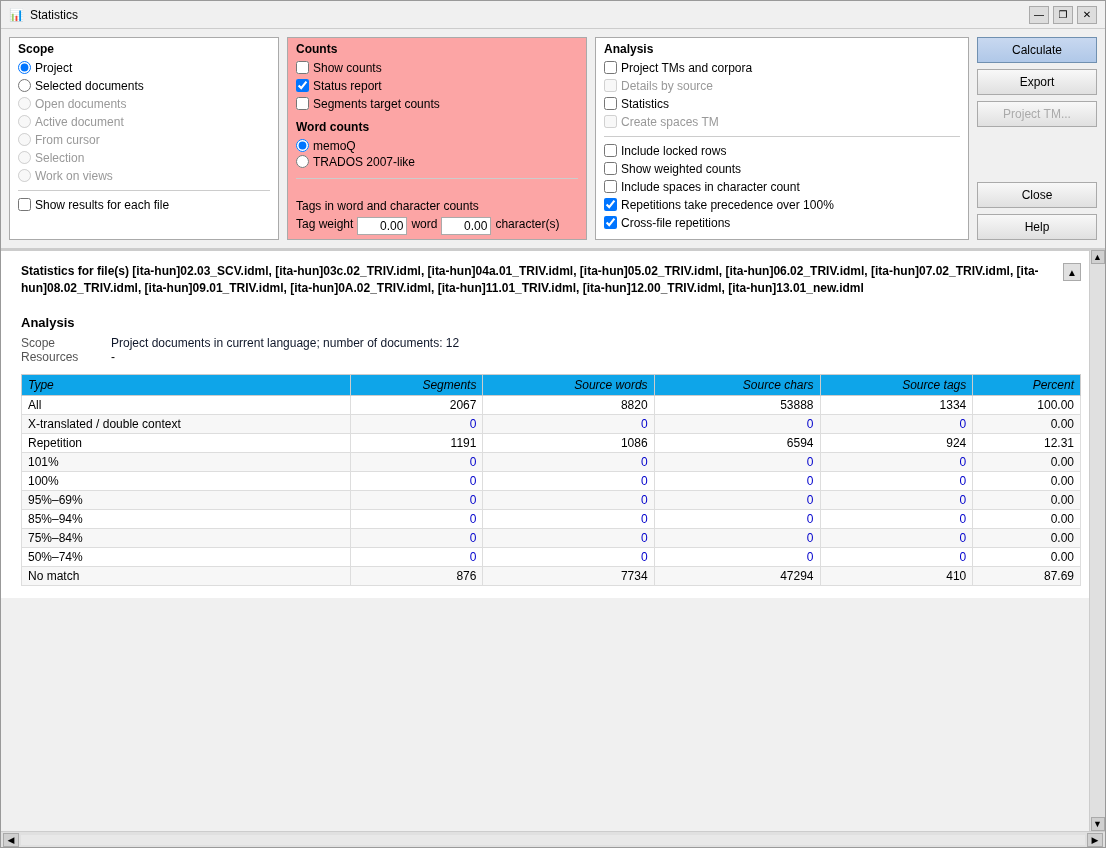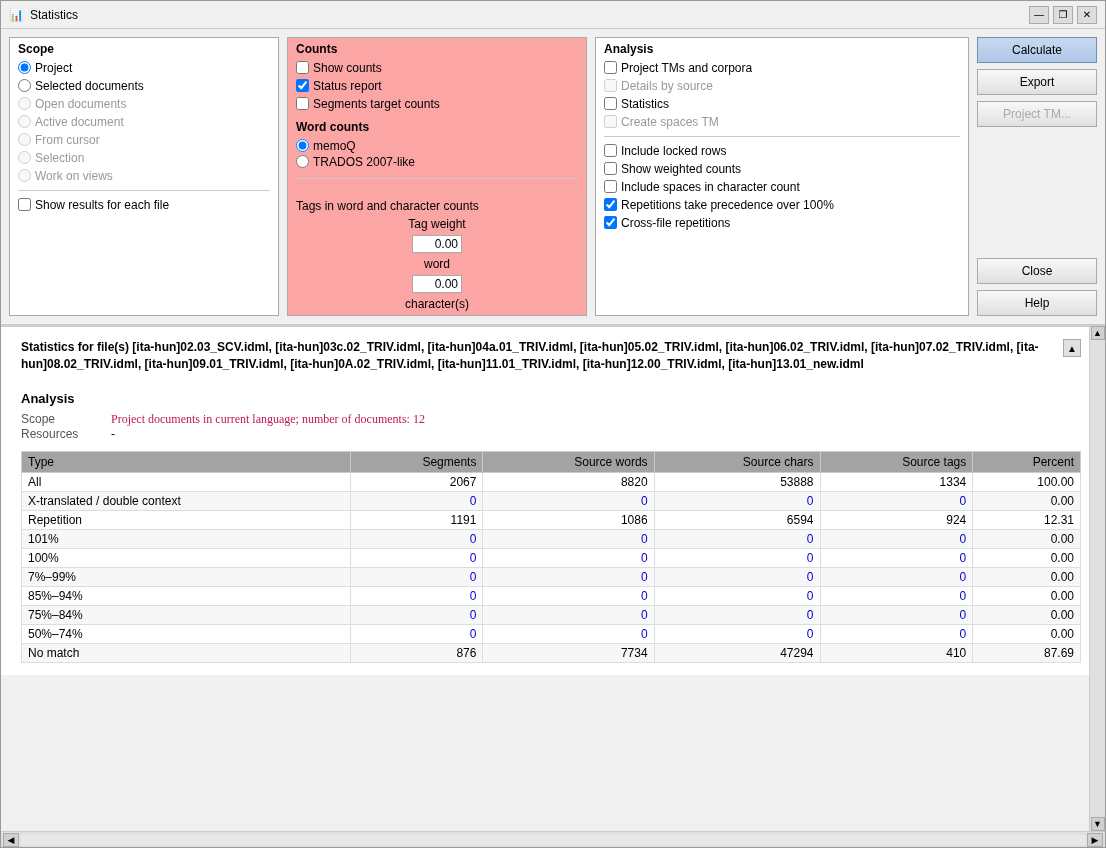--- a/index.html
+++ b/index.html
@@ -129,24 +129,23 @@
     .word-counts-section {
       margin-top: 8px;
     }
     .tag-section {
       margin-top: 8px;
       border-top: 1px solid #ccc;
       padding-top: 20px;
     }
     .tag-row {
       display: flex;
-      align-items: center;
+      align-items: flex-start;
       gap: 4px;
       font-size: 12px;
-      flex-direction: column;
     }
     .tag-input {
       width: 50px;
       border: 1px solid #aaa;
       padding: 1px 3px;
       font-size: 12px;
       text-align: right;
     }
     .bottom-panel {
       flex: 1;
@@ -172,37 +171,37 @@
     }
     .meta-row {
       display: flex;
       gap: 10px;
     }
     .meta-label {
       width: 80px;
       color: #555;
     }
     .meta-value {
-      color: #be185d;
-      font-family: Liberation Serif, serif;
+      color: #0f172a;
     }
     .meta-value-plain {
       color: #000;
     }
     .data-table {
       width: 100%;
       border-collapse: collapse;
       font-size: 12px;
     }
     .data-table th {
-      background: #a3a3a3;
+      background: #0ea5e9;
       border: 1px solid #ccc;
       padding: 3px 6px;
       text-align: right;
       font-weight: normal;
+      font-style: italic;
     }
     .data-table th:first-child {
       text-align: left;
     }
     .data-table td {
       border: 1px solid #ddd;
       padding: 2px 6px;
       text-align: right;
     }
     .data-table td:first-child {
@@ -481,21 +480,21 @@
               </tr>
               <tr>
                 <td>100%</td>
                 <td class="blue">0</td>
                 <td class="blue">0</td>
                 <td class="blue">0</td>
                 <td class="blue">0</td>
                 <td>0.00</td>
               </tr>
               <tr>
-                <td>7%–99%</td>
+                <td>95%–69%</td>
                 <td class="blue">0</td>
                 <td class="blue">0</td>
                 <td class="blue">0</td>
                 <td class="blue">0</td>
                 <td>0.00</td>
               </tr>
               <tr>
                 <td>85%–94%</td>
                 <td class="blue">0</td>
                 <td class="blue">0</td>

